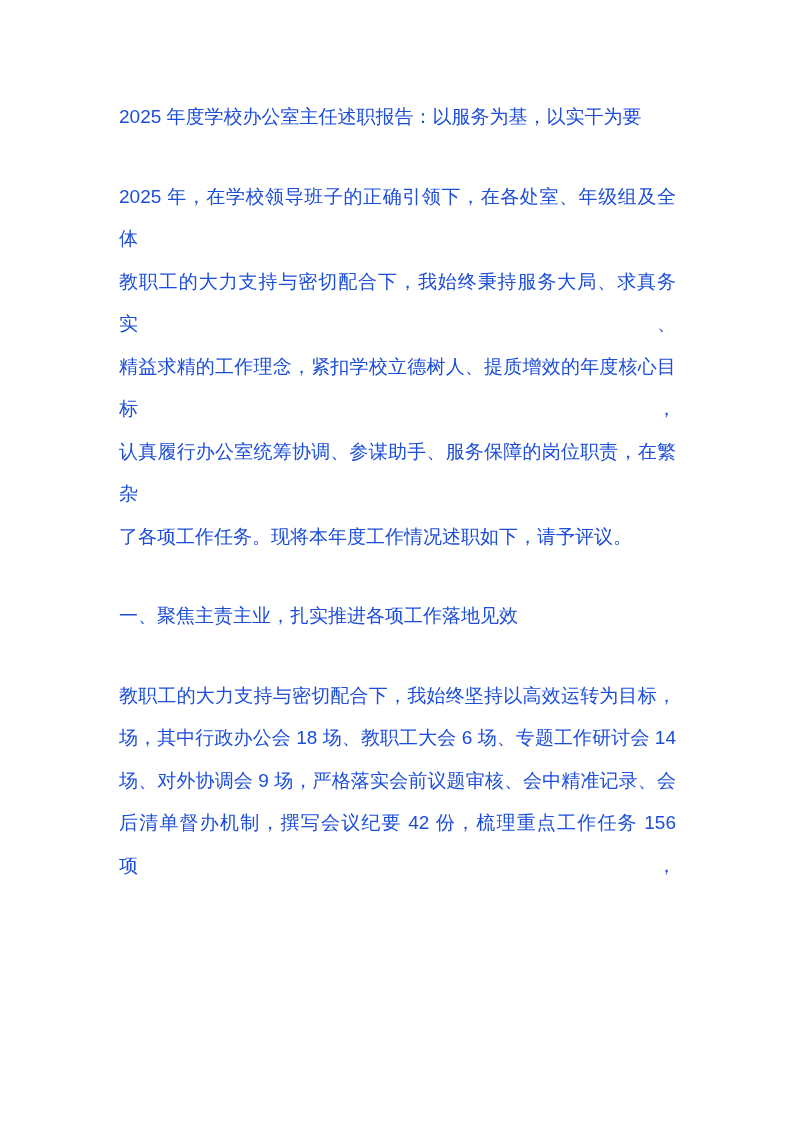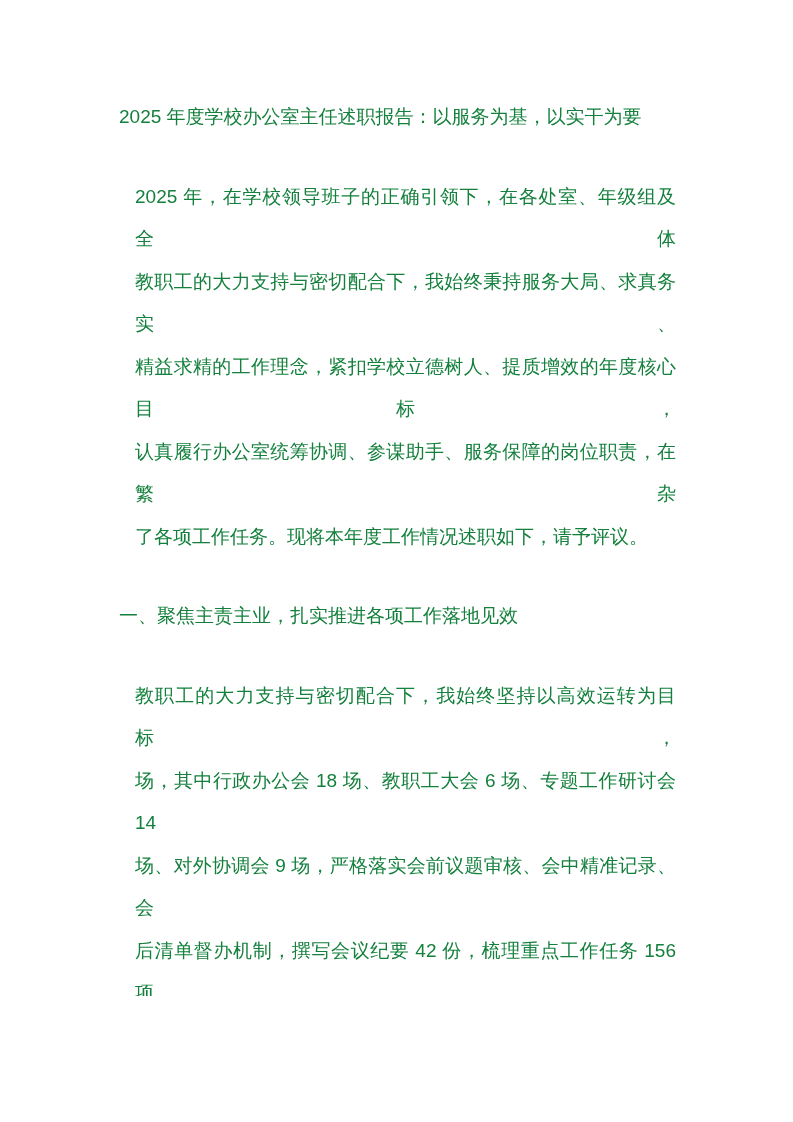--- a/index.html
+++ b/index.html
@@ -7,40 +7,39 @@
     padding: 0;
     background: #ffffff;
   }
   .page {
     position: relative;
     width: 793px;
     height: 996px;
     background: #ffffff;
     overflow: hidden;
     font-family: "Liberation Sans", "DejaVu Sans", sans-serif;
-    color: #15803d;
+    color: #1d4ed8;
   }
   .content {
     position: absolute;
     left: 119px;
     top: 96px;
     width: 557px;
   }
   .t {
     font-size: 19px;
     line-height: 42.5px;
     white-space: normal;
   }
   .block + .block {
     margin-top: 37px;
   }
   .jline {
     text-align: justify;
     text-align-last: justify;
-    margin-left: 16px;
   }
   .jline.last {
     text-align-last: left;
   }
   .heading {
     text-align: left;
   }
 </style>
 </head>
 <body>

